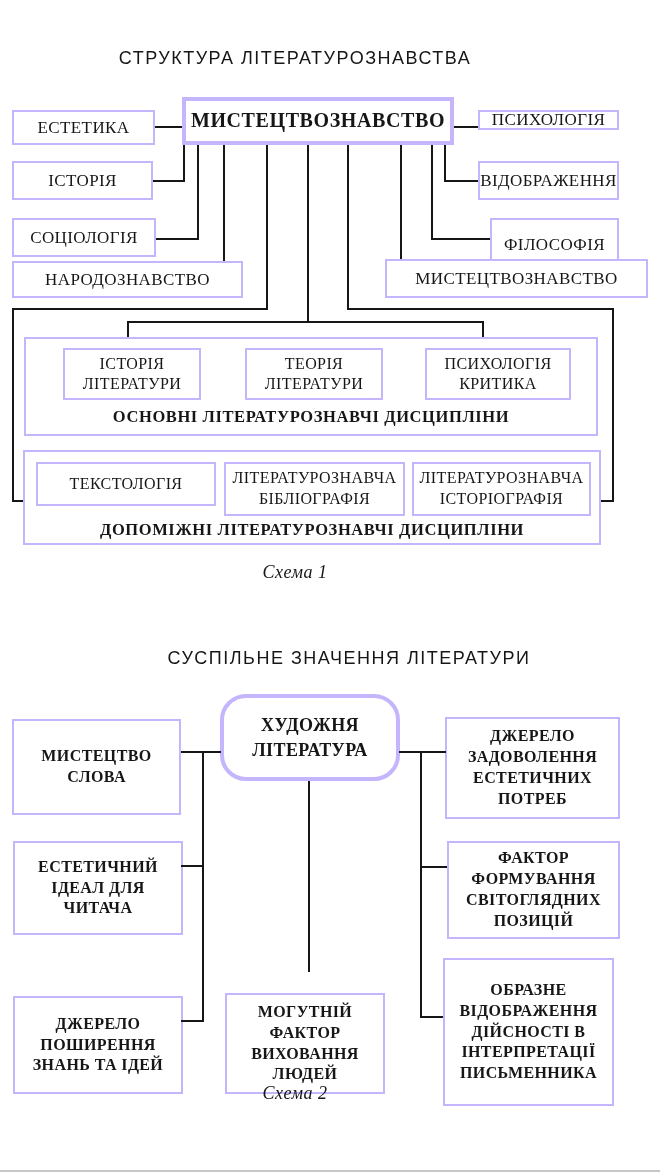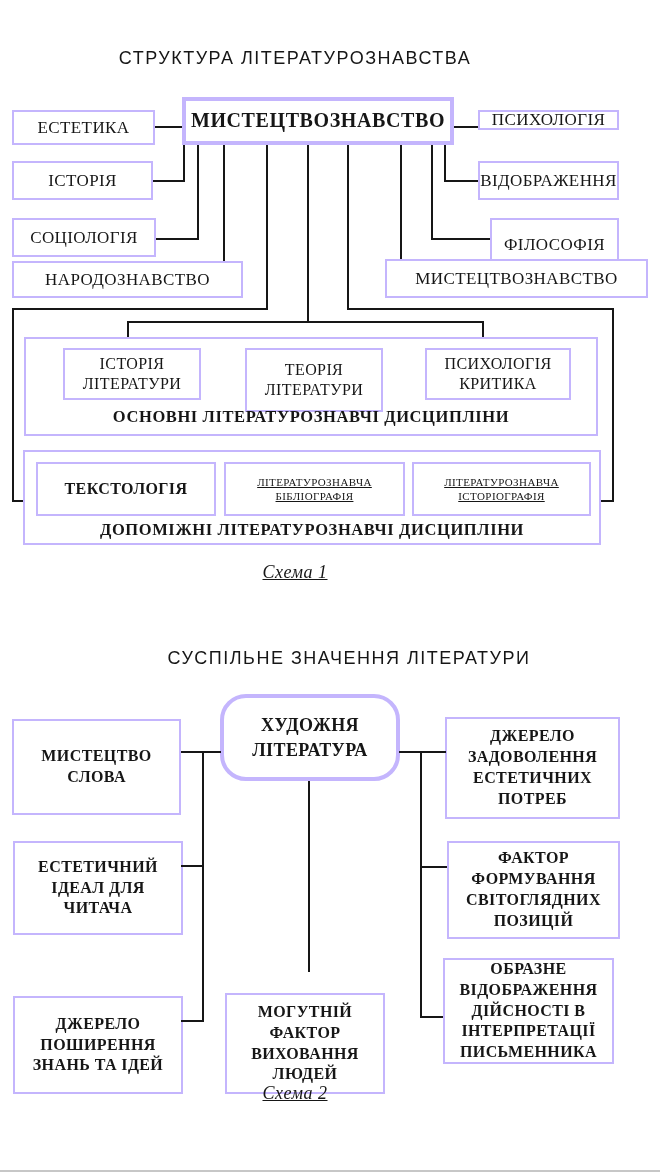--- a/index.html
+++ b/index.html
@@ -18,24 +18,24 @@
     position:absolute;box-sizing:border-box;text-align:center;
     font-family:"Liberation Sans","DejaVu Sans",sans-serif;font-weight:normal;
     font-size:18px;letter-spacing:1.5px;white-space:nowrap;
   }
   .group-label{
     position:absolute;box-sizing:border-box;display:flex;align-items:center;justify-content:center;
     font-weight:bold;font-size:16.5px;letter-spacing:.6px;white-space:nowrap;
   }
   .caption{
     position:absolute;box-sizing:border-box;text-align:center;
-    font-style:italic;font-size:18px;letter-spacing:.5px;text-decoration:underline;
+    font-style:italic;font-size:18px;letter-spacing:.5px;
   }
   .small{font-size:16px;}
-  .smaller{font-size:11px;line-height:1.3;text-decoration:underline;}
+  .smaller{font-size:16px;line-height:1.3;}
   .d2{font-weight:bold;font-size:16px;line-height:1.3;margin-top:21px;}
   .root1{font-size:20px;letter-spacing:.6px;}
   .root2{font-size:18px;line-height:1.35;border-radius:26px;}
   .page-edge{position:absolute;background:#c7c7c7;}
 </style>
 </head>
 <body>
 
 <div class="canvas">
 
@@ -79,28 +79,28 @@
     <div class="ln" style="left:12px;top:500px;width:13px;height:2px;"></div>
     <div class="ln" style="left:599px;top:500px;width:15px;height:2px;"></div>
 
     <div class="ln" style="left:127px;top:321px;width:357px;height:2px;"></div>
     <div class="ln" style="left:127px;top:321px;width:2px;height:27px;"></div>
     <div class="ln" style="left:482px;top:321px;width:2px;height:27px;"></div>
 
     <div class="bx" style="left:24px;top:337px;width:574px;height:99px;"></div>
     <div class="bx small" style="left:63px;top:348px;width:138px;height:52px;">ІСТОРІЯ
 ЛІТЕРАТУРИ</div>
-    <div class="bx small" style="left:245px;top:348px;width:138px;height:64px;">ТЕОРІЯ
+    <div class="bx small" style="left:245px;top:348px;width:138px;height:52px;">ТЕОРІЯ
 ЛІТЕРАТУРИ</div>
     <div class="bx small" style="left:425px;top:348px;width:146px;height:52px;">ПСИХОЛОГІЯ
 КРИТИКА</div>
     <div class="group-label" style="left:26px;top:403px;width:570px;height:28px;">ОСНОВНІ ЛІТЕРАТУРОЗНАВЧІ ДИСЦИПЛІНИ</div>
 
     <div class="bx" style="left:23px;top:450px;width:578px;height:95px;"></div>
-    <div class="bx small" style="left:36px;top:462px;width:180px;height:54px;font-weight:bold;">ТЕКСТОЛОГІЯ</div>
+    <div class="bx small" style="left:36px;top:462px;width:180px;height:44px;">ТЕКСТОЛОГІЯ</div>
     <div class="bx smaller" style="left:224px;top:462px;width:181px;height:54px;">ЛІТЕРАТУРОЗНАВЧА
 БІБЛІОГРАФІЯ</div>
     <div class="bx smaller" style="left:412px;top:462px;width:179px;height:54px;">ЛІТЕРАТУРОЗНАВЧА
 ІСТОРІОГРАФІЯ</div>
     <div class="group-label" style="left:25px;top:517px;width:574px;height:26px;">ДОПОМІЖНІ ЛІТЕРАТУРОЗНАВЧІ ДИСЦИПЛІНИ</div>
 
     <div class="caption" style="left:180px;top:562px;width:230px;">Схема 1</div>
   </div>
 
   <div>
@@ -120,21 +120,21 @@
 ЗНАНЬ ТА ІДЕЙ</div>
 
     <div class="bx d2" style="left:445px;top:696px;width:175px;height:102px;">ДЖЕРЕЛО
 ЗАДОВОЛЕННЯ
 ЕСТЕТИЧНИХ
 ПОТРЕБ</div>
     <div class="bx d2" style="left:447px;top:820px;width:173px;height:98px;">ФАКТОР
 ФОРМУВАННЯ
 СВІТОГЛЯДНИХ
 ПОЗИЦІЙ</div>
-    <div class="bx d2" style="left:443px;top:937px;width:171px;height:106px;">ОБРАЗНЕ
+    <div class="bx d2" style="left:443px;top:937px;width:171px;height:148px;">ОБРАЗНЕ
 ВІДОБРАЖЕННЯ
 ДІЙСНОСТІ В
 ІНТЕРПРЕТАЦІЇ
 ПИСЬМЕННИКА</div>
 
     <div class="bx d2" style="left:225px;top:972px;width:160px;height:101px;">МОГУТНІЙ
 ФАКТОР
 ВИХОВАННЯ
 ЛЮДЕЙ</div>
 

